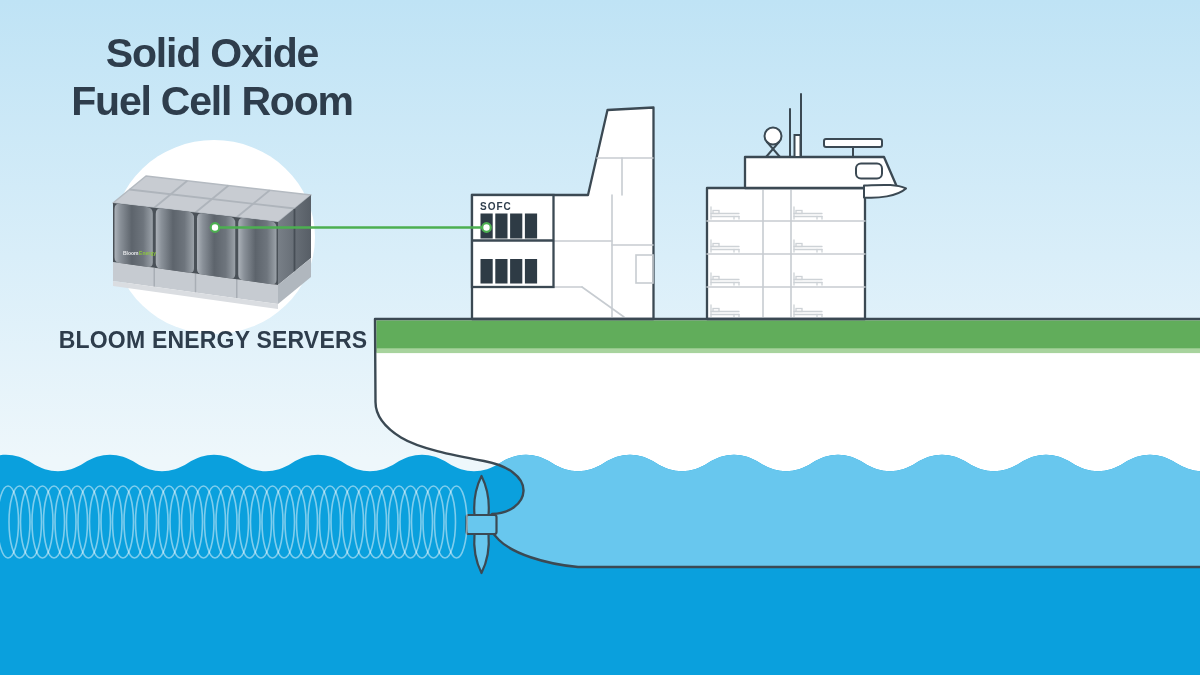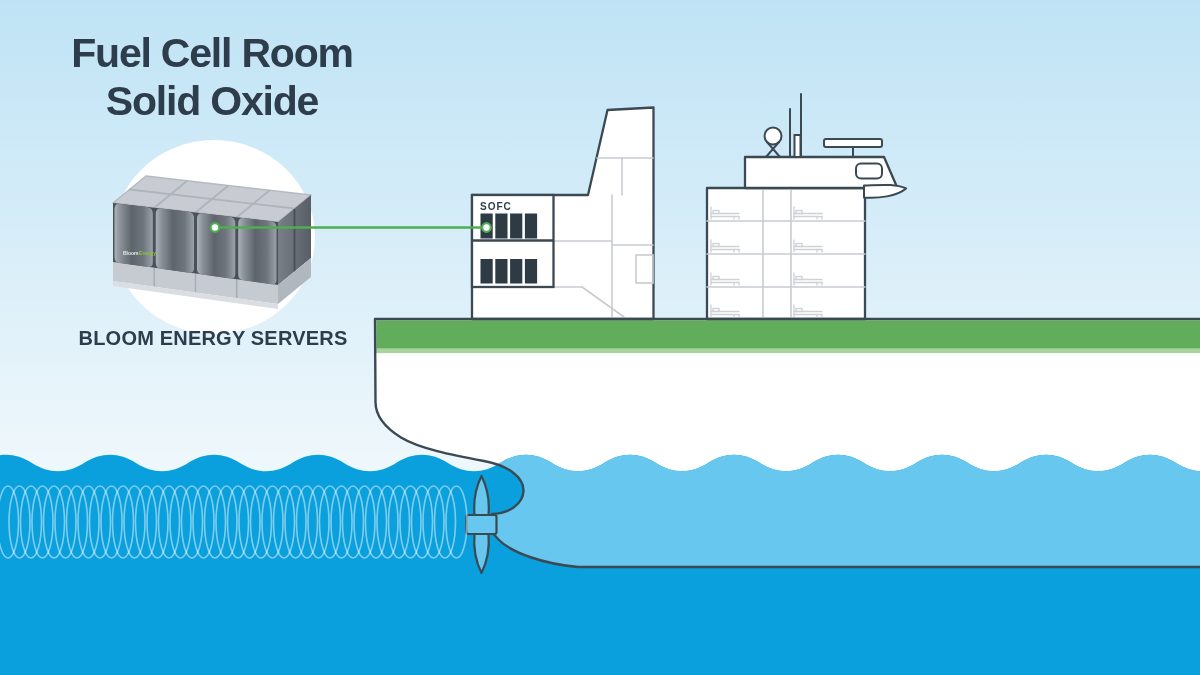--- a/index.html
+++ b/index.html
@@ -10,21 +10,21 @@
   }
   .stage svg{position:absolute;left:0;top:0;}
   .title-block{
     position:absolute;left:27px;top:30px;width:370px;
     text-align:center;color:#2e3d4c;font-weight:700;
     font-size:41px;line-height:1.17;letter-spacing:-1.2px;
   }
   .servers-caption{
     position:absolute;left:27px;top:327px;width:372px;
     text-align:center;color:#2e3d4c;font-weight:700;
-    font-size:20px;letter-spacing:0.2px;
+    font-size:23px;letter-spacing:0.2px;
   }
   .sofc-label{font:700 10px "Liberation Sans",sans-serif;fill:#2e3d4c;letter-spacing:1px;}
   .logo-text{font:700 5px "Liberation Sans",sans-serif;letter-spacing:0;}
   .dark-outline{stroke:#3b4953;stroke-linejoin:round;stroke-linecap:round;fill:#ffffff;}
   .light-line{stroke:#c7ccd1;stroke-width:1.6;fill:none;stroke-linecap:round;}
 </style>
 </head>
 <body>
 
 <div class="stage">
@@ -241,19 +241,19 @@
       <rect x="466.5" y="515" width="30" height="19" rx="2"></rect>
     </g>
 
     <g stroke="rgba(255,255,255,0.48)" stroke-width="1.6" fill="none">
       <use href="#c32"></use>
       <use href="#c8" x="368"></use>
     </g>
   </svg>
 
   <div class="title-block">
+    <div>Solid Oxide</div>
     <div>Fuel Cell Room</div>
-    <div>Solid Oxide</div>
   </div>
 
   <div class="servers-caption">BLOOM ENERGY SERVERS</div>
 
 </div>
 
 </body></html>

